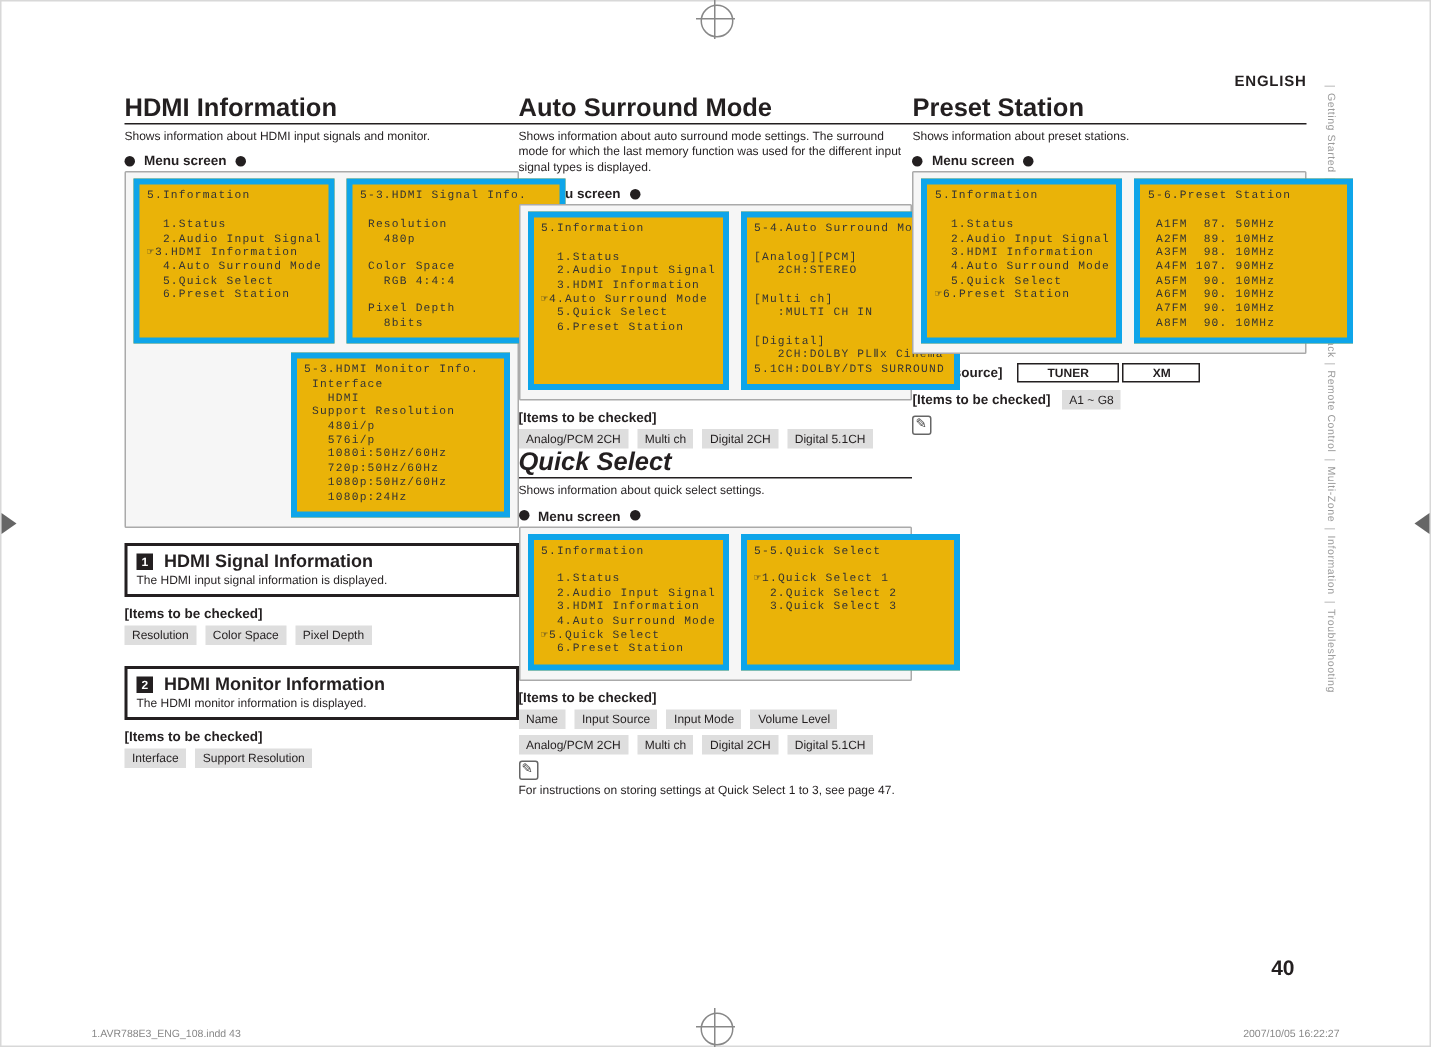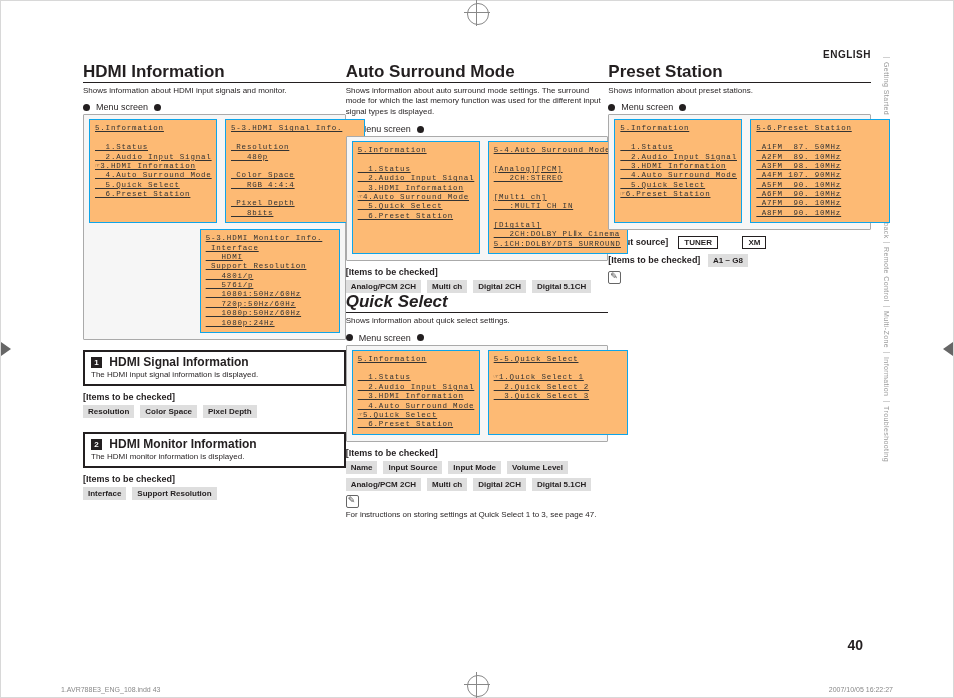--- a/index.html
+++ b/index.html
@@ -19,36 +19,36 @@
   .cross .ring{position:absolute;left:3px;top:3px;width:20px;height:20px;border:1px solid #888;border-radius:50%;}
   .arrow{position:absolute;width:0;height:0;}
   .arrow.left{left:0;top:50%;transform:translateY(-50%);border-top:7px solid transparent;border-bottom:7px solid transparent;border-left:10px solid #666;}
   .arrow.right{right:0;top:50%;transform:translateY(-50%);border-top:7px solid transparent;border-bottom:7px solid transparent;border-right:10px solid #666;}
   .content{position:absolute;left:82px;right:82px;top:48px;bottom:40px;}
   .lang{position:absolute;right:0;top:0;font-weight:bold;font-size:10px;letter-spacing:.5px;}
   .columns{display:flex;margin-top:14px;}
   .col{flex:1 1 0;min-width:0;}
   .section-title{font-size:17px;font-weight:bold;color:var(--fg);border-bottom:1px solid var(--rule);margin:0 0 3px 0;line-height:1.1;}
   .intro{font-size:8px;color:var(--fg);line-height:1.35;margin:0 0 6px 0;}
-  .menuhdr{display:flex;align-items:center;gap:6px;font-size:9px;font-weight:normal;margin:2px 0 2px 0;}
+  .menuhdr{display:flex;align-items:center;gap:6px;font-size:9px;font-weight:bold;margin:2px 0 2px 0;}
   .menuhdr .dot{width:7px;height:7px;border-radius:50%;background:var(--fg);display:inline-block;}
   .screens{border:1px solid #aaa;background:#f6f6f6;padding:4px 5px 6px 5px;border-radius:1px;position:relative;}
   .screens .srow{display:flex;gap:8px;}
-  .scr{border:1px solid #0ea5e9;background:#fdba74;font-family:"Courier New",monospace;font-size:7.5px;line-height:1.25;letter-spacing:.8px;white-space:pre;padding:4px 5px;color:#333;flex:0 0 auto;text-decoration:underline;}
+  .scr{border:4px solid #0ea5e9;background:#eab308;font-family:"Courier New",monospace;font-size:7.5px;line-height:1.25;letter-spacing:.8px;white-space:pre;padding:4px 5px;color:#333;flex:0 0 auto;}
   .scr.w1{width:116px;}
   .scr.w2{width:128px;}
   .mt6{margin-top:6px;}
   .subbox{border:2px solid var(--rule);padding:3px 6px 5px 6px;margin:10px 0 4px 0;}
   .subbox-title{font-size:12px;font-weight:bold;}
   .numbadge{display:inline-block;background:var(--fg);color:#fff;font-size:8px;font-weight:bold;width:11px;height:11px;line-height:11px;text-align:center;margin-right:4px;vertical-align:1px;}
   .subbox .caption{font-size:8px;margin:1px 0 0 0;}
   .checklabel{font-size:9px;font-weight:bold;margin:6px 0 3px 0;}
   .chips{display:flex;flex-wrap:wrap;gap:6px;}
-  .chip{background:var(--chip);font-size:8px;font-weight:bold;padding:2px 5px;}
-  .outline{display:inline-block;border:1.2px solid var(--rule);font-size:8px;font-weight:bold;padding:1px 5px;margin-right:22px;}
+  .chip{background:var(--chip);font-size:8px;font-weight:normal;padding:2px 5px;}
+  .outline{display:inline-block;border:1.2px solid var(--rule);font-size:8px;font-weight:bold;padding:1px 19px;margin-right:0;}
   .row9{font-size:9px;font-weight:bold;margin:6px 0 2px 0;}
   .noteicon{display:inline-block;border:1px solid #666;border-radius:2px;width:11px;height:11px;position:relative;margin:4px 0 2px 0;vertical-align:middle;}
   .noteicon:before{content:"✎";position:absolute;left:1px;top:-1px;font-size:9px;color:#444;}
   .small{font-size:8px;line-height:1.35;}
   .pageno{position:absolute;right:8px;bottom:4px;font-size:14px;font-weight:bold;}
   
   .sidetabs{position:absolute;right:50px;top:56px;width:20px;}
   .tab{writing-mode:vertical-rl;text-orientation:mixed;font-size:7px;color:#9a9a9a;text-align:center;padding:4px 0;border-top:1px solid #d0d0d0;letter-spacing:.4px;}
   .tab.active{background:#d7d7d7;color:#111;font-weight:bold;}
   

